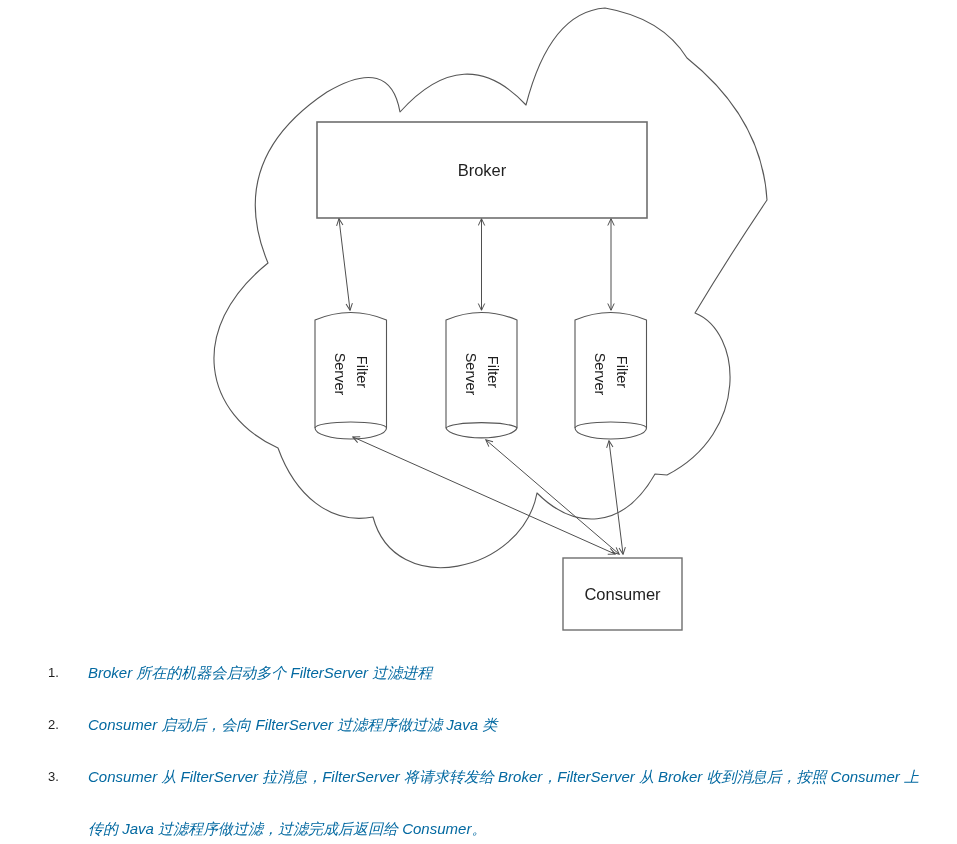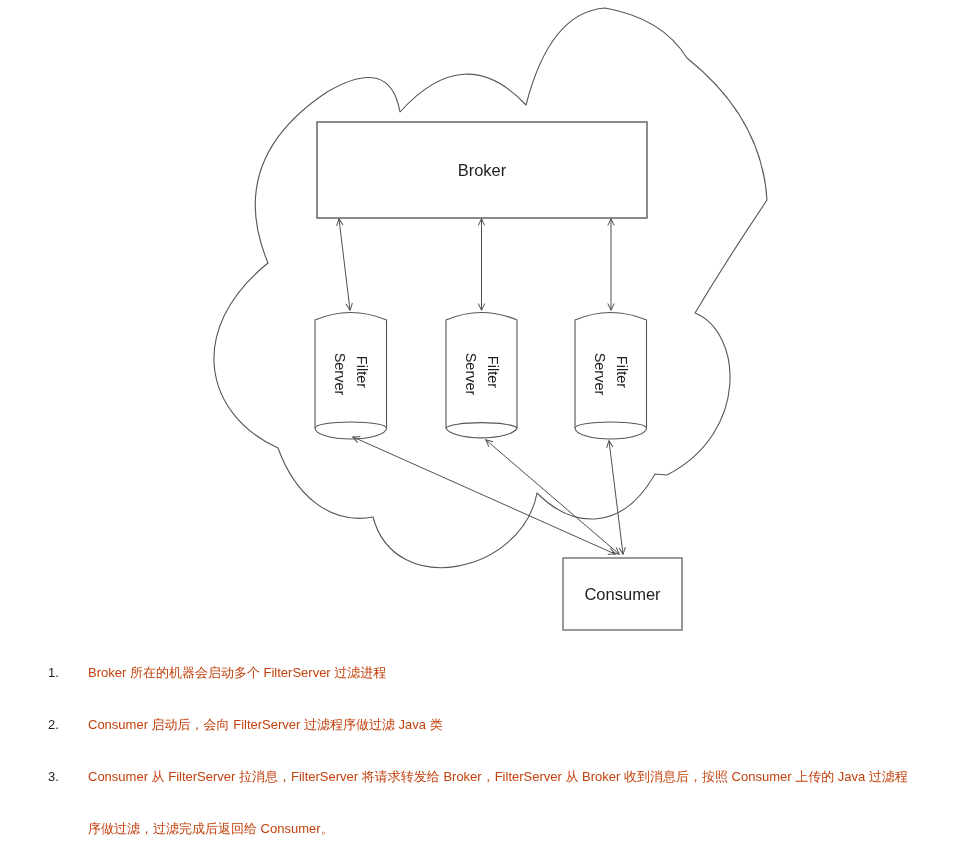--- a/index.html
+++ b/index.html
@@ -28,23 +28,24 @@
   }
   .note-num{
     flex:0 0 40px;
     font-size:13px;
     line-height:52px;
     color:#1f1f1f;
   }
   .note-text{
     flex:0 0 auto;
     max-width:832px;
-    font-size:13px;
+    font-size:15px;
     line-height:52px;
-    color:#c2410c;
+    color:#0369a1;
+    font-style:italic;
   }
 </style>
 </head>
 <body>
 
 <div id="stage">
 
   <svg id="diagram-svg" width="957" height="645" viewBox="0 0 957 645">
     <defs>
       <marker id="arrowEnd" markerWidth="9" markerHeight="9" refX="7.5" refY="4" orient="auto" markerUnits="userSpaceOnUse">

